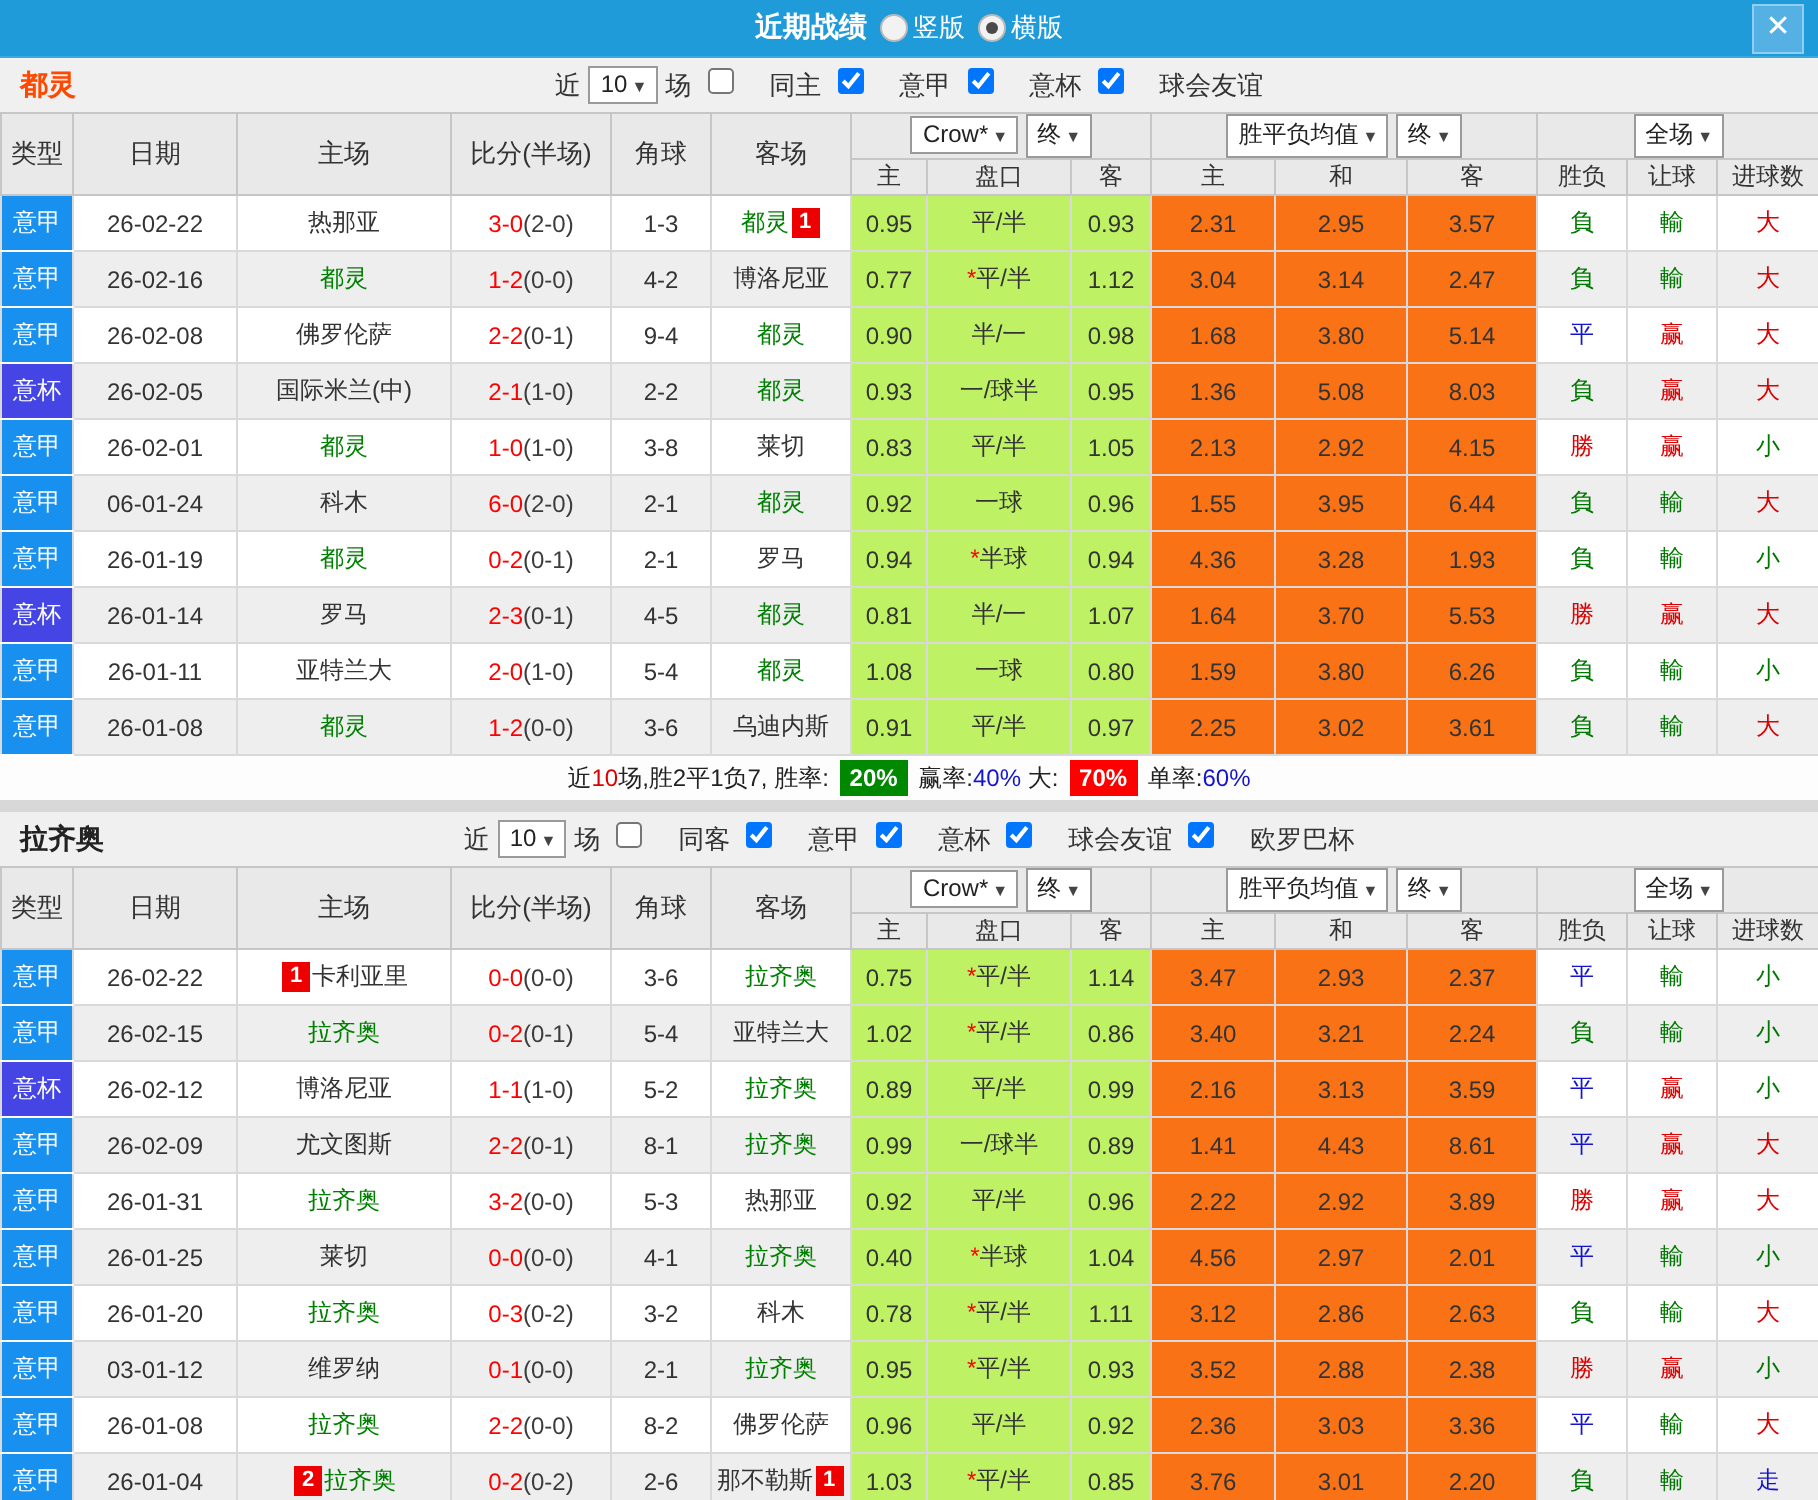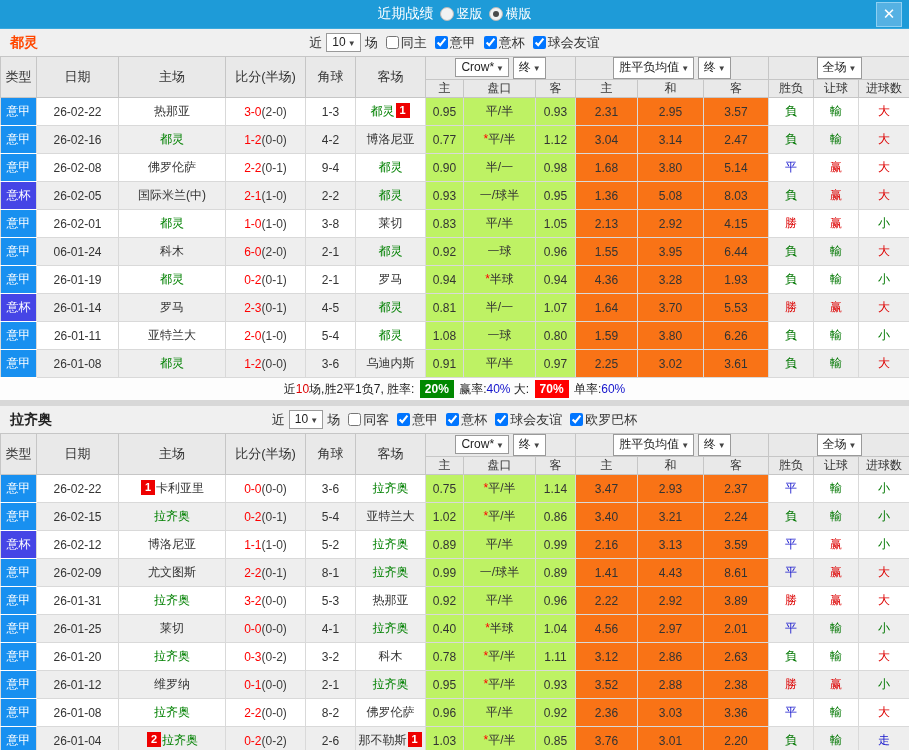--- a/index.html
+++ b/index.html
@@ -3,30 +3,30 @@
 <meta charset="utf-8">
 <style>
   html,body{margin:0;padding:0;}
   body{
     width:909px;height:750px;overflow:hidden;background:#fff;
     font-family:"Liberation Sans","DejaVu Sans",sans-serif;font-size:12px;color:#333;
   }
   
   .titlebar{position:relative;height:28px;background:#1e9bd8;border-bottom:1px solid #3aa9dd;}
   .title-center{position:absolute;left:0;right:0;top:0;height:28px;display:flex;align-items:center;justify-content:center;gap:6px;color:#fff;}
-  .title{font-weight:normal;font-size:14px;}
+  .title{font-weight:bold;font-size:14px;}
   .radio-opt{display:inline-flex;align-items:center;gap:3px;cursor:pointer;font-size:13px;}
   .radio{display:inline-block;width:12px;height:12px;border-radius:50%;background:#f2f2f2;border:1px solid #b9b9b9;position:relative;}
   .radio.sel::after{content:"";position:absolute;left:3px;top:3px;width:6px;height:6px;border-radius:50%;background:#4a4a4a;}
   .close{position:absolute;right:7px;top:2px;width:24px;height:23px;background:#55b1e3;border:1px solid #8fd0f2;color:#fff;font-weight:bold;font-size:15px;line-height:22px;text-align:center;cursor:pointer;}
   
   .secbar{position:relative;height:27px;background:#f0f0f0;display:flex;align-items:center;}
   .team{position:absolute;left:10px;font-weight:bold;font-size:14px;}
   .filters{margin:0 auto;display:flex;align-items:center;gap:4px;font-size:13px;color:#333;}
-  .cb{display:inline-flex;align-items:center;gap:1px;cursor:pointer;}
+  .cb{display:inline-flex;gap:17px;cursor:pointer;}
   .cb input{width:13px;height:13px;margin:0 1px 0 4px;}
   .selbox{display:inline-block;background:#fff;border:1px solid #9a9a9a;padding:1px 4px 2px 5px;font-size:12px;color:#222;cursor:pointer;white-space:nowrap;}
   .selbox .arr{font-size:8px;color:#444;margin-left:2px;}
   
   table{border-collapse:collapse;table-layout:fixed;width:909px;}
   th{background:#e9e9e9;border:1px solid #c6c6c6;font-weight:normal;font-size:13px;color:#333;padding:0;}
   thead tr:first-child th{height:21px;}
   th.sub{height:17px;font-size:12px;}
   th.grp{background:#e9e9e9;}
   td{border:1px solid #d9d9d9;height:27px;text-align:center;padding:0;font-size:12px;color:#333;overflow:hidden;white-space:nowrap;}
@@ -503,21 +503,21 @@
       <td class="crow">1.11</td>
       <td class="avg">3.12</td>
       <td class="avg">2.86</td>
       <td class="avg">2.63</td>
       <td class="plain c-green">負</td>
       <td class="plain c-green">輸</td>
       <td class="plain c-red">大</td>
     </tr>
     <tr class="even">
       <td class="type jia">意甲</td>
-      <td class="plain">26-01-12</td>
+      <td class="plain">03-01-12</td>
       <td class="plain"><span class="">维罗纳</span></td>
       <td class="plain"><span class="sc">0-1</span><span class="half">(0-0)</span></td>
       <td class="plain">2-1</td>
       <td class="plain"><span class="self">拉齐奥</span></td>
       <td class="crow">0.95</td>
       <td class="crow"><span class="star">*</span>平/半</td>
       <td class="crow">0.93</td>
       <td class="avg">3.52</td>
       <td class="avg">2.88</td>
       <td class="avg">2.38</td>

